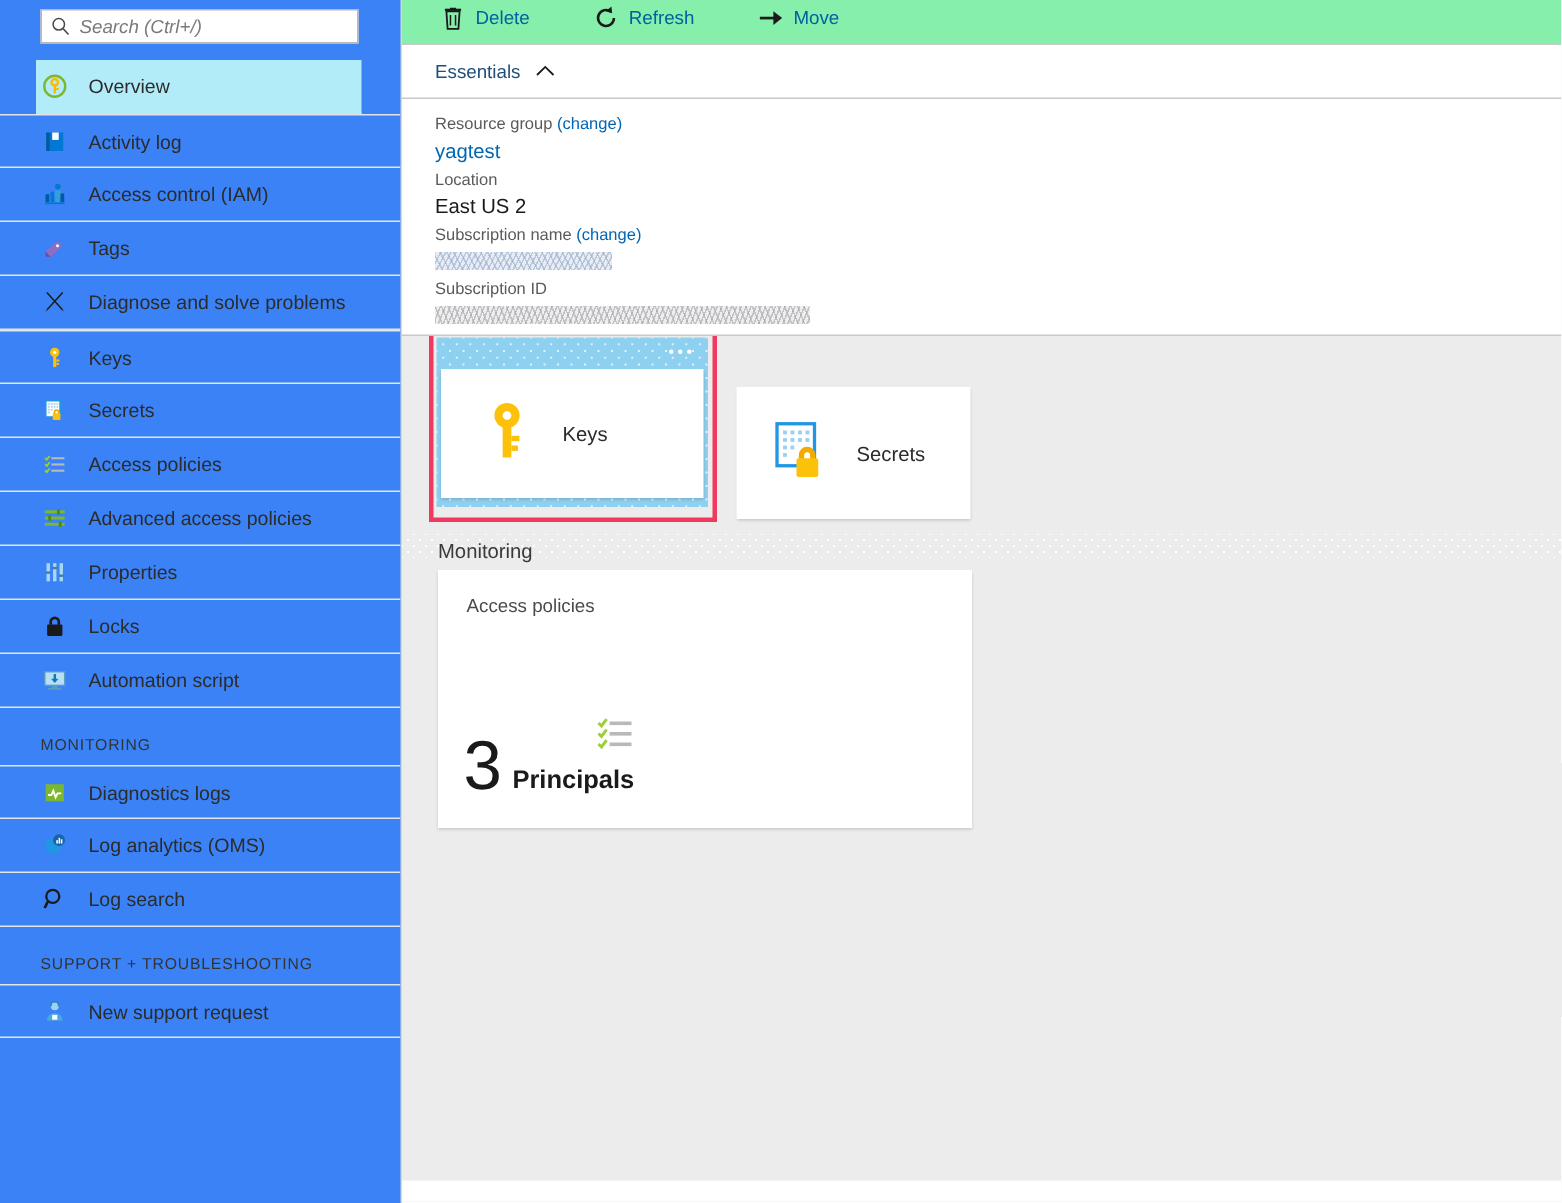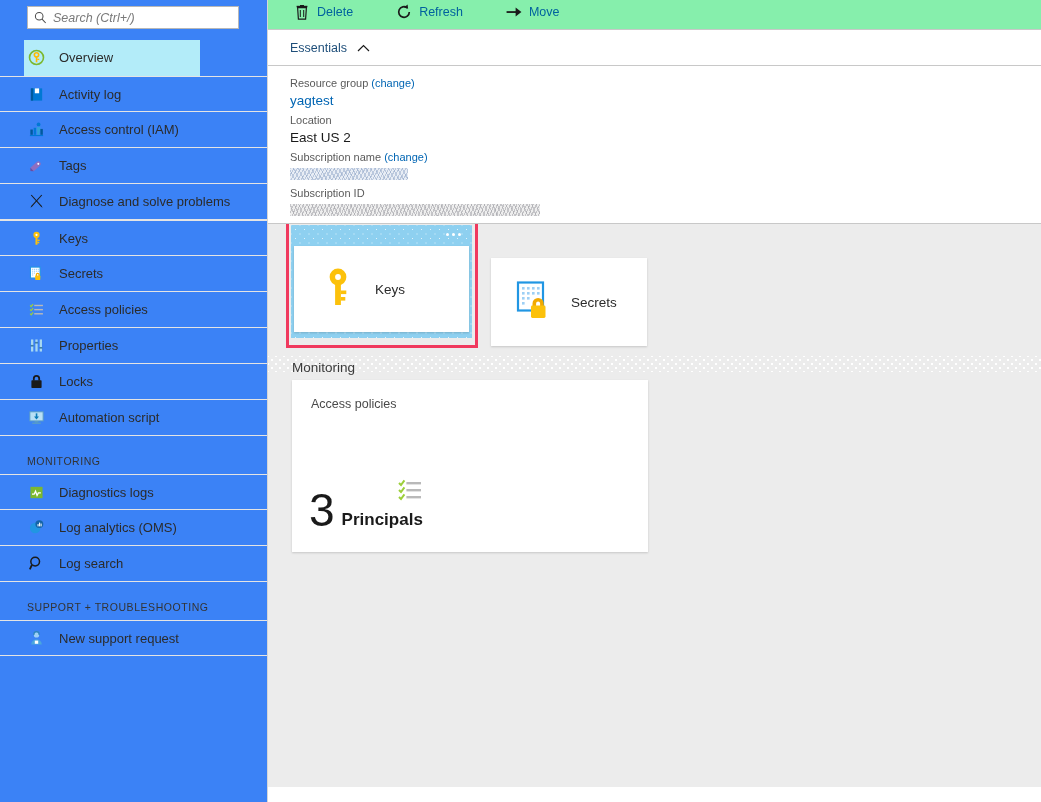--- a/index.html
+++ b/index.html
@@ -71,21 +71,21 @@
     cursor: pointer;
     position: relative;
   }
   .nav-item.first-in-group { border-top: 1px solid #e4e4e4; align-items: center; }
   .nav-item.active {
     background: #b3ecf9;
     border-bottom: 1px solid #b3ecf9;
     padding-left: 27px;
     margin-left: 24px;
     padding-left: 3px;
-    width: 176px;
+    width: 217px;
   }
   .nav-item.active .ico { margin-left: 0; }
   .nav-label {
     font-size: 13px;
     color: #2b2b2b;
     white-space: nowrap;
   }
   .ico { width: 19px; height: 19px; flex: 0 0 19px; display: flex; align-items: center; justify-content: center; }
   .ico svg { display: block; }
   .nav-spacer { height: 14px; }
@@ -390,20 +390,37 @@
             <g fill="#b9b9b9">
               <rect x="6.6" y="4" width="9.2" height="1.5"></rect>
               <rect x="6.6" y="8.4" width="9.2" height="1.5"></rect>
               <rect x="6.6" y="12.8" width="9.2" height="1.5"></rect>
             </g>
           </svg>
         </span>
         <span class="nav-label">Access policies</span>
       </div>
 
+      <div class="nav-item">
+        <span class="ico">
+          <svg width="17" height="17" viewBox="0 0 18 18">
+            <g fill="#7cb82f">
+              <rect x="2" y="3.4" width="14" height="2.1"></rect>
+              <rect x="2" y="7.8" width="14" height="2.1"></rect>
+              <rect x="2" y="12.2" width="14" height="2.1"></rect>
+            </g>
+            <g fill="#4b8a10">
+              <rect x="10.6" y="2.6" width="2" height="3.7"></rect>
+              <rect x="4.4" y="7" width="2" height="3.7"></rect>
+              <rect x="11.8" y="11.4" width="2" height="3.7"></rect>
+            </g>
+          </svg>
+        </span>
+        <span class="nav-label">Advanced access policies</span>
+      </div>
 
       <div class="nav-item">
         <span class="ico">
           <svg width="17" height="17" viewBox="0 0 18 18">
             <g fill="#a8d8f0">
               <rect x="3.2" y="2.6" width="2.4" height="12.8"></rect>
               <rect x="7.8" y="2.6" width="2.4" height="12.8"></rect>
               <rect x="12.4" y="2.6" width="2.4" height="12.8"></rect>
             </g>
             <g fill="#3f7fa8">

